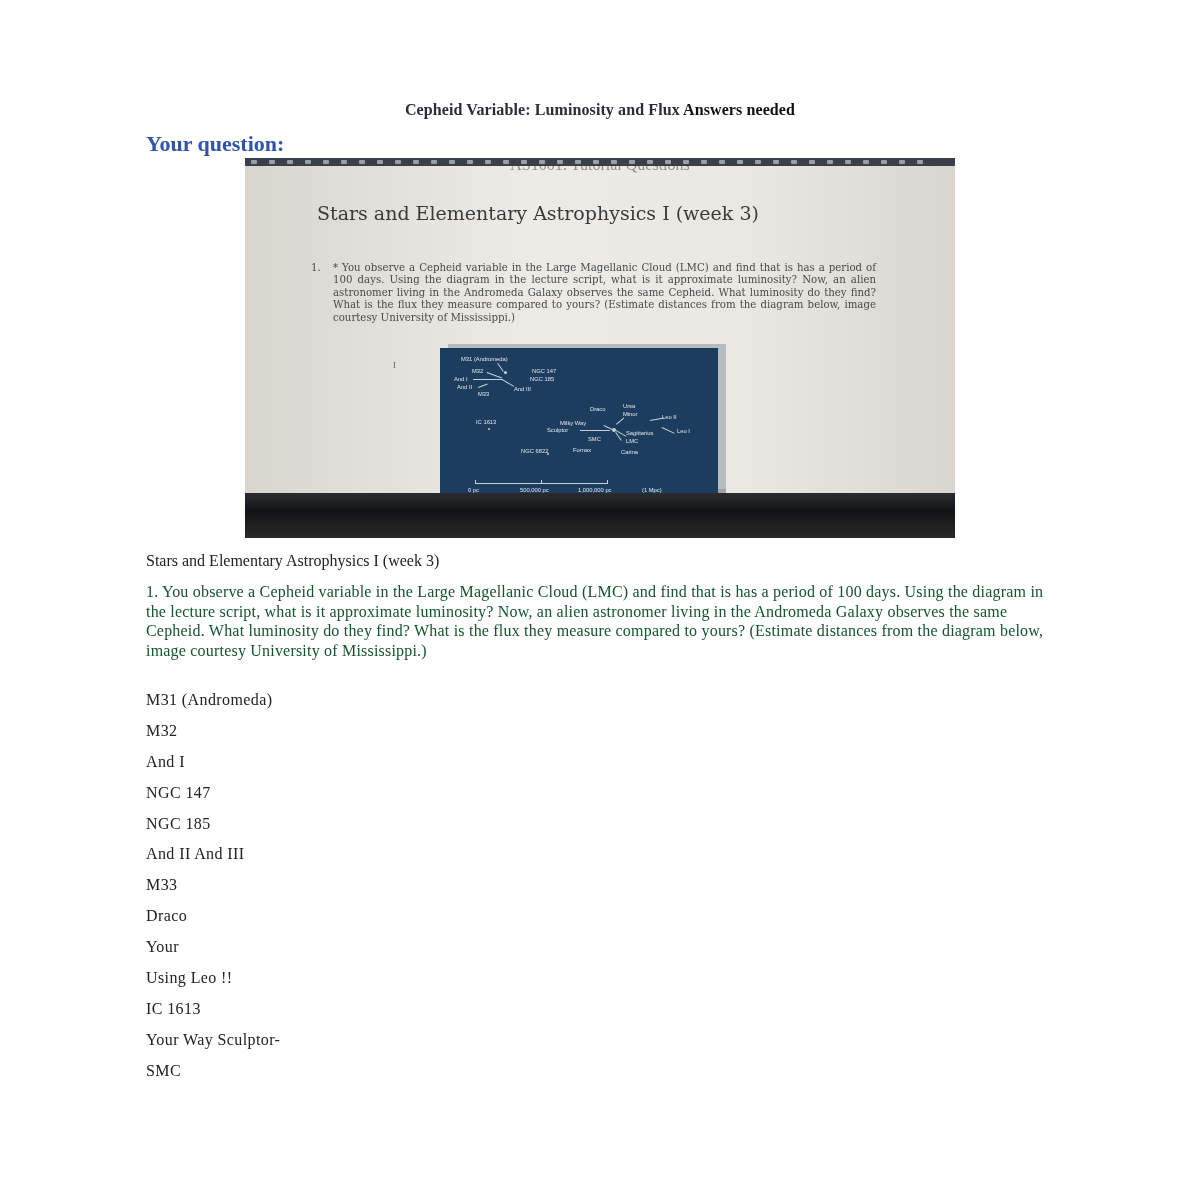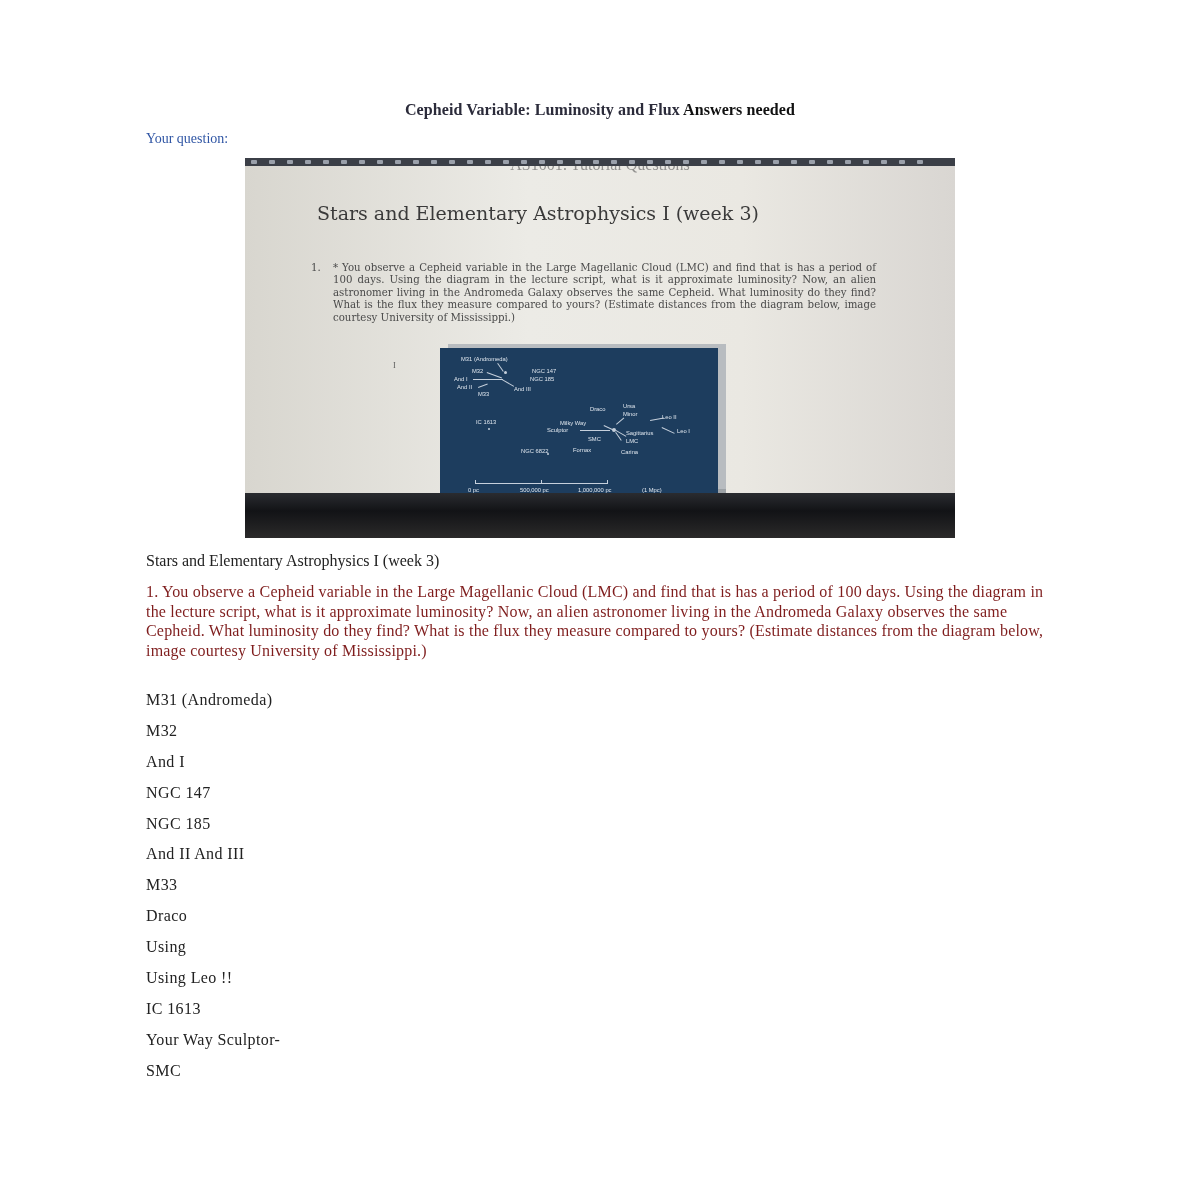--- a/index.html
+++ b/index.html
@@ -1,37 +1,37 @@
 <!DOCTYPE html>
 <html><head>
   <meta charset="utf-8">
   <style>
     html, body { margin: 0; padding: 0; background: #ffffff; }
     body { width: 1200px; height: 1200px; position: relative; overflow: hidden; font-family: "Liberation Serif", "DejaVu Serif", serif; color: #1a1a1a; }
     .title { position: absolute; top: 101px; left: 0; width: 1200px; text-align: center; font-weight: bold; font-size: 16px; color: #2b2b3a; letter-spacing: 0.1px; }
     .title .b2 { color: #111; }
-    .your-q { position: absolute; top: 131px; left: 146px; font-weight: normal; font-size: 14px; color: #2f55a4; }
+    .your-q { position: absolute; top: 131px; left: 146px; font-weight: bold; font-size: 22px; color: #2f55a4; }
     .photo { position: absolute; top: 158px; left: 245px; width: 710px; height: 380px; overflow: hidden; background: linear-gradient(90deg, #d8d6cf 0%, #ecebe6 40%, #eae8e2 70%, #d9d6d2 100%); }
     .taskbar { position: absolute; top: 0; left: 0; width: 710px; height: 8px; background: #3b3f47; display: flex; gap: 12px; align-items: center; padding-left: 6px; box-sizing: border-box; }
     .taskbar i { display: block; width: 6px; height: 4px; background: #9aa0aa; border-radius: 1px; }
     .cutoff { position: absolute; top: 4px; left: 0; width: 710px; text-align: center; font-size: 16px; color: #555; opacity: 0.6; height: 12px; overflow: hidden; line-height: 6px; }
     .ptitle { position: absolute; top: 44px; left: 72px; font-size: 19px; color: #3a3a3a; font-family: "DejaVu Serif", serif; }
     .pq { position: absolute; top: 104px; left: 66px; width: 565px; font-size: 10.2px; line-height: 12.4px; color: #4a4a4a; font-family: "DejaVu Serif", serif; text-align: justify; }
     .pq .num { position: absolute; left: 0; }
     .pq .body { padding-left: 22px; }
     .cursor-mark { position: absolute; top: 203px; left: 148px; font-size: 8px; color: #555; }
     .diagram { position: absolute; top: 190px; left: 195px; width: 278px; height: 145px; background: #1d3d5e; box-shadow: 8px -4px 0 #b8bcc0, 8px 4px 0 #9da2a6; }
     .diagram .lbl { position: absolute; font-family: "Liberation Sans", sans-serif; font-size: 5.8px; color: #dfe6ee; white-space: nowrap; }
     .diagram .line { position: absolute; height: 1px; background: #c6d0dc; transform-origin: 0 0; }
     .diagram .dot { position: absolute; width: 3px; height: 3px; border-radius: 50%; background: #c6d0dc; }
     .diagram .axis { position: absolute; height: 1px; background: #c6d0dc; }
     .diagram .tick { position: absolute; width: 1px; height: 4px; background: #c6d0dc; }
     .monitor-bezel { position: absolute; top: 335px; left: 0; width: 710px; height: 45px; background: linear-gradient(180deg, #2a2c30 0%, #121316 40%, #2b2a2a 100%); }
     .sub-title { position: absolute; top: 552px; left: 146px; font-size: 16px; color: #222; }
-    .para { position: absolute; top: 582px; left: 146px; width: 910px; font-size: 16px; line-height: 19.6px; color: #7f1d1d; letter-spacing: 0.2px; }
+    .para { position: absolute; top: 582px; left: 146px; width: 910px; font-size: 16px; line-height: 19.6px; color: #14532d; letter-spacing: 0.2px; }
     .list { position: absolute; top: 690px; left: 146px; margin: 0; padding: 0; list-style: none; }
     .list li { height: 30.9px; font-size: 16px; color: #222; letter-spacing: 0.4px; line-height: 20px; }
   </style>
 </head>
 <body>
 
 <div class="title">
   <span>Cepheid Variable: Luminosity and Flux</span>
   <span class="b2">Answers needed</span>
 </div>
@@ -146,18 +146,18 @@
 
 <ul class="list">
   <li>M31 (Andromeda)</li>
   <li>M32</li>
   <li>And I</li>
   <li>NGC 147</li>
   <li>NGC 185</li>
   <li>And II And III</li>
   <li>M33</li>
   <li>Draco</li>
-  <li>Using</li>
+  <li>Your</li>
   <li>Using Leo !!</li>
   <li>IC 1613</li>
   <li>Your Way Sculptor-</li>
   <li>SMC</li>
 </ul>
 
 </body></html>

